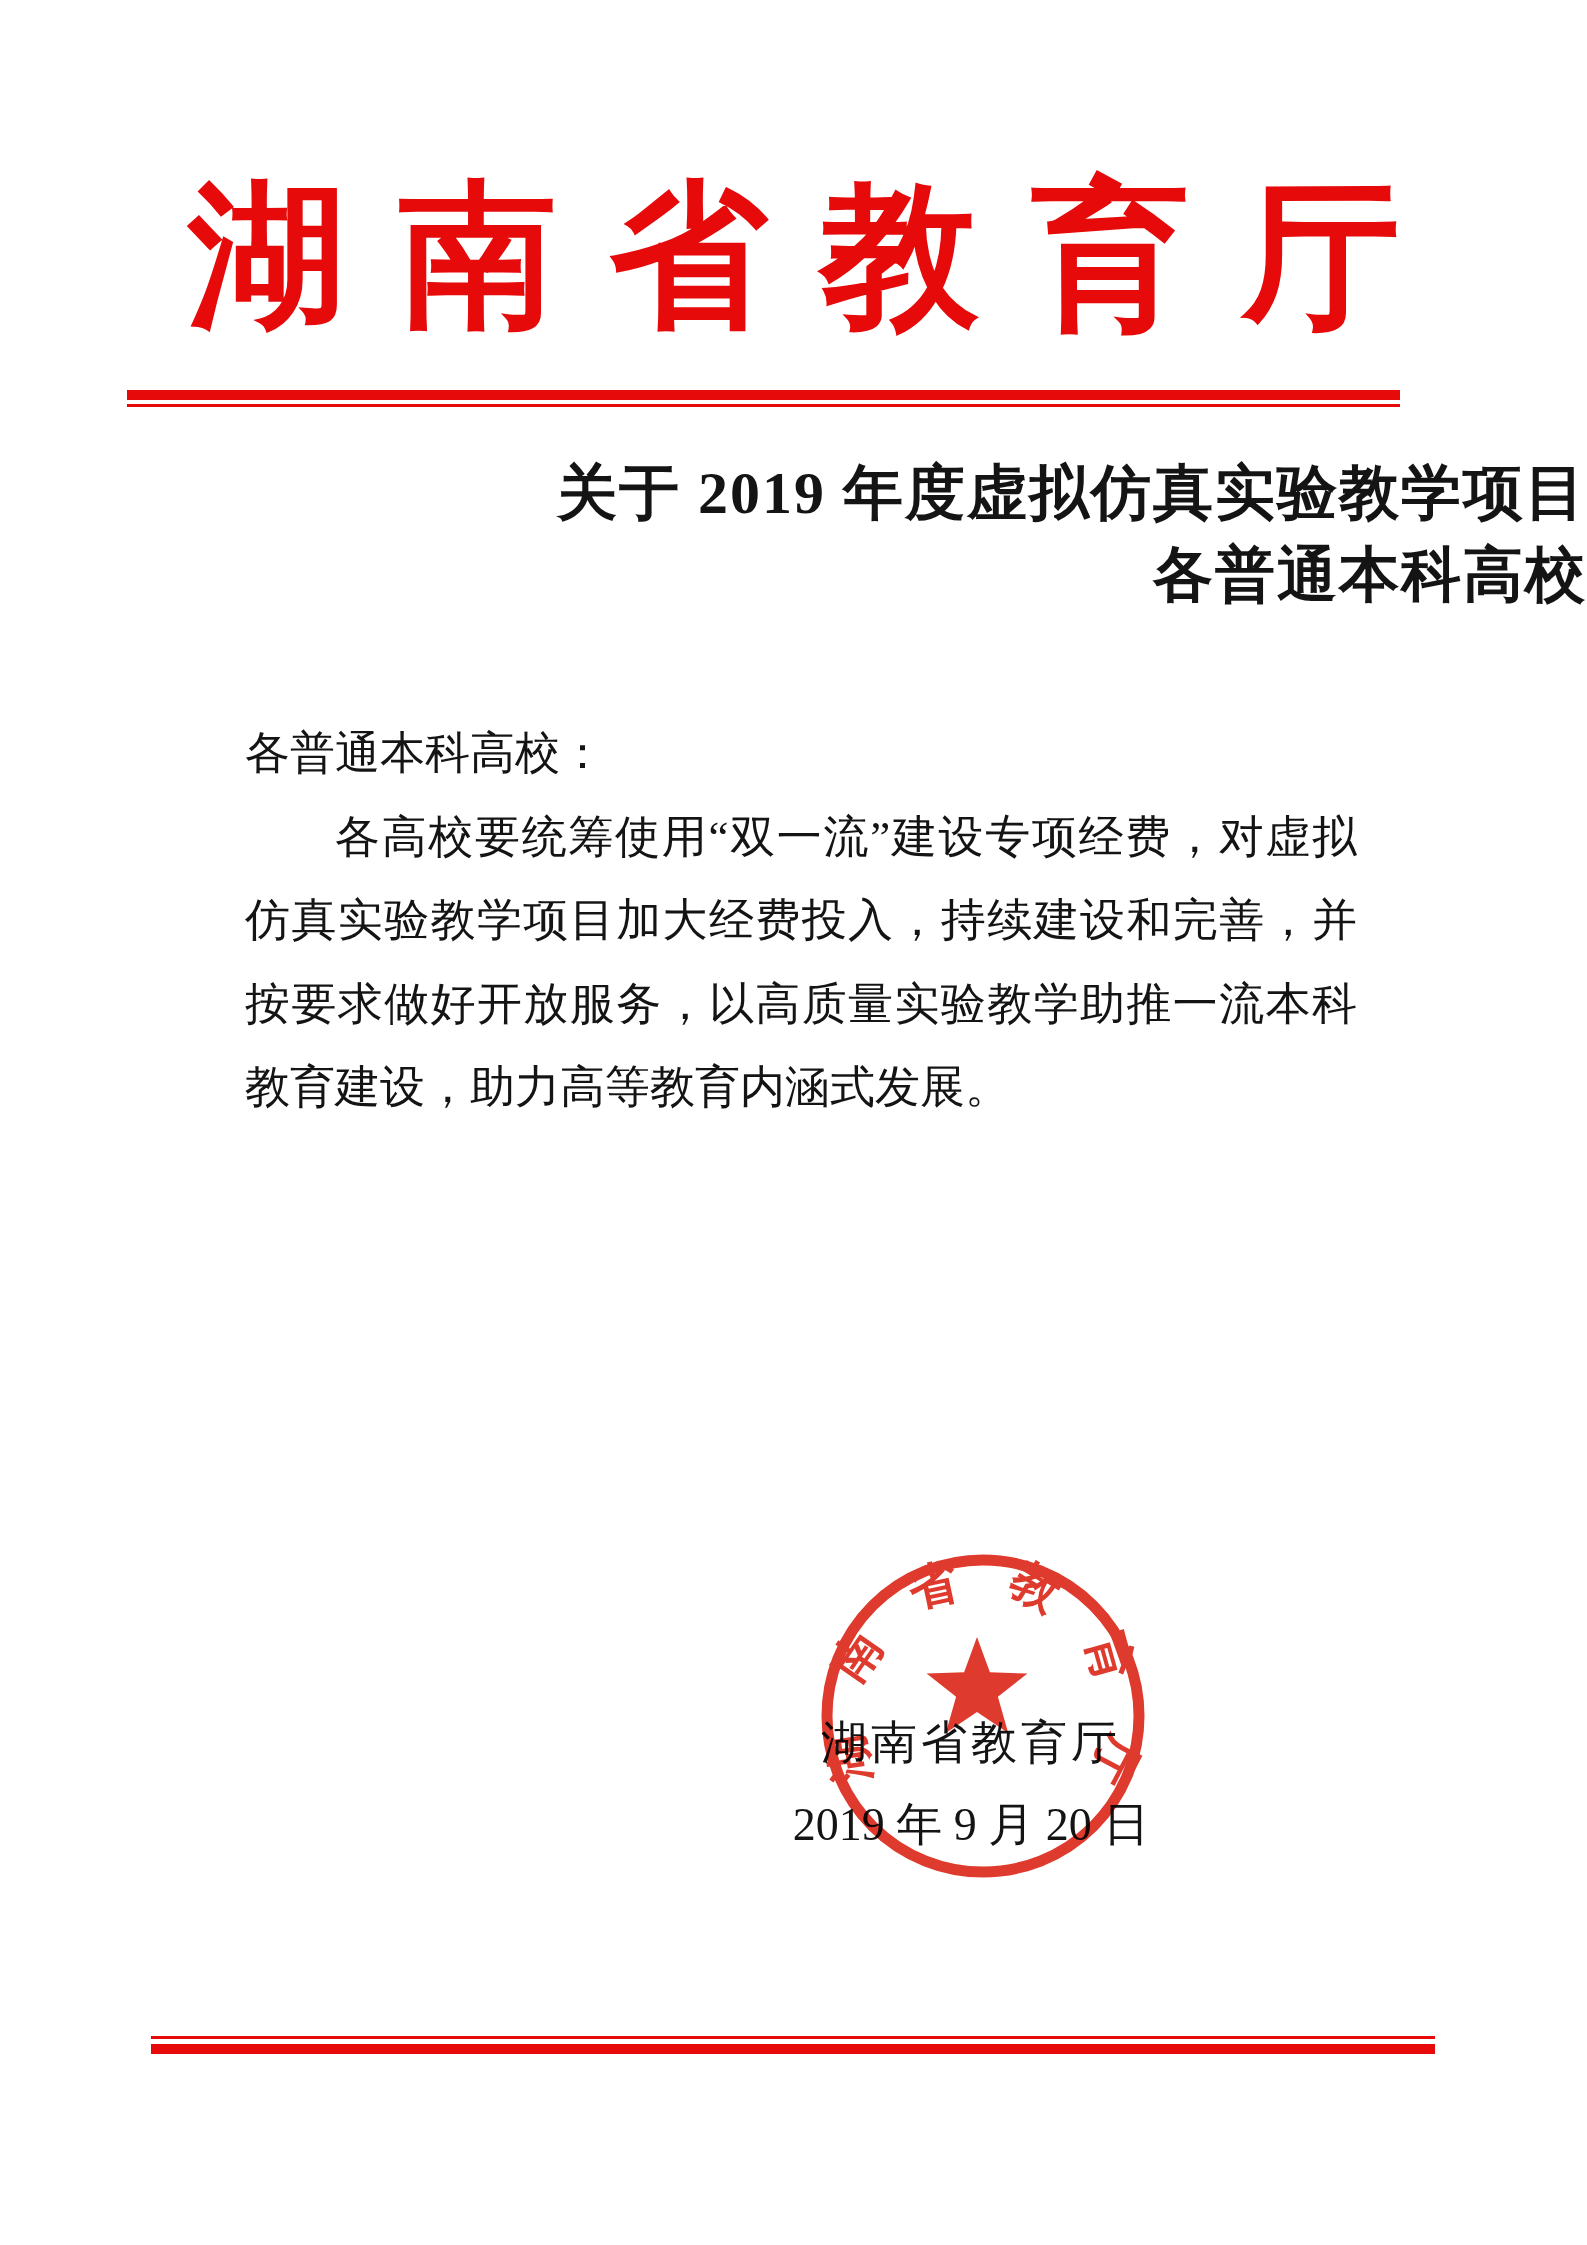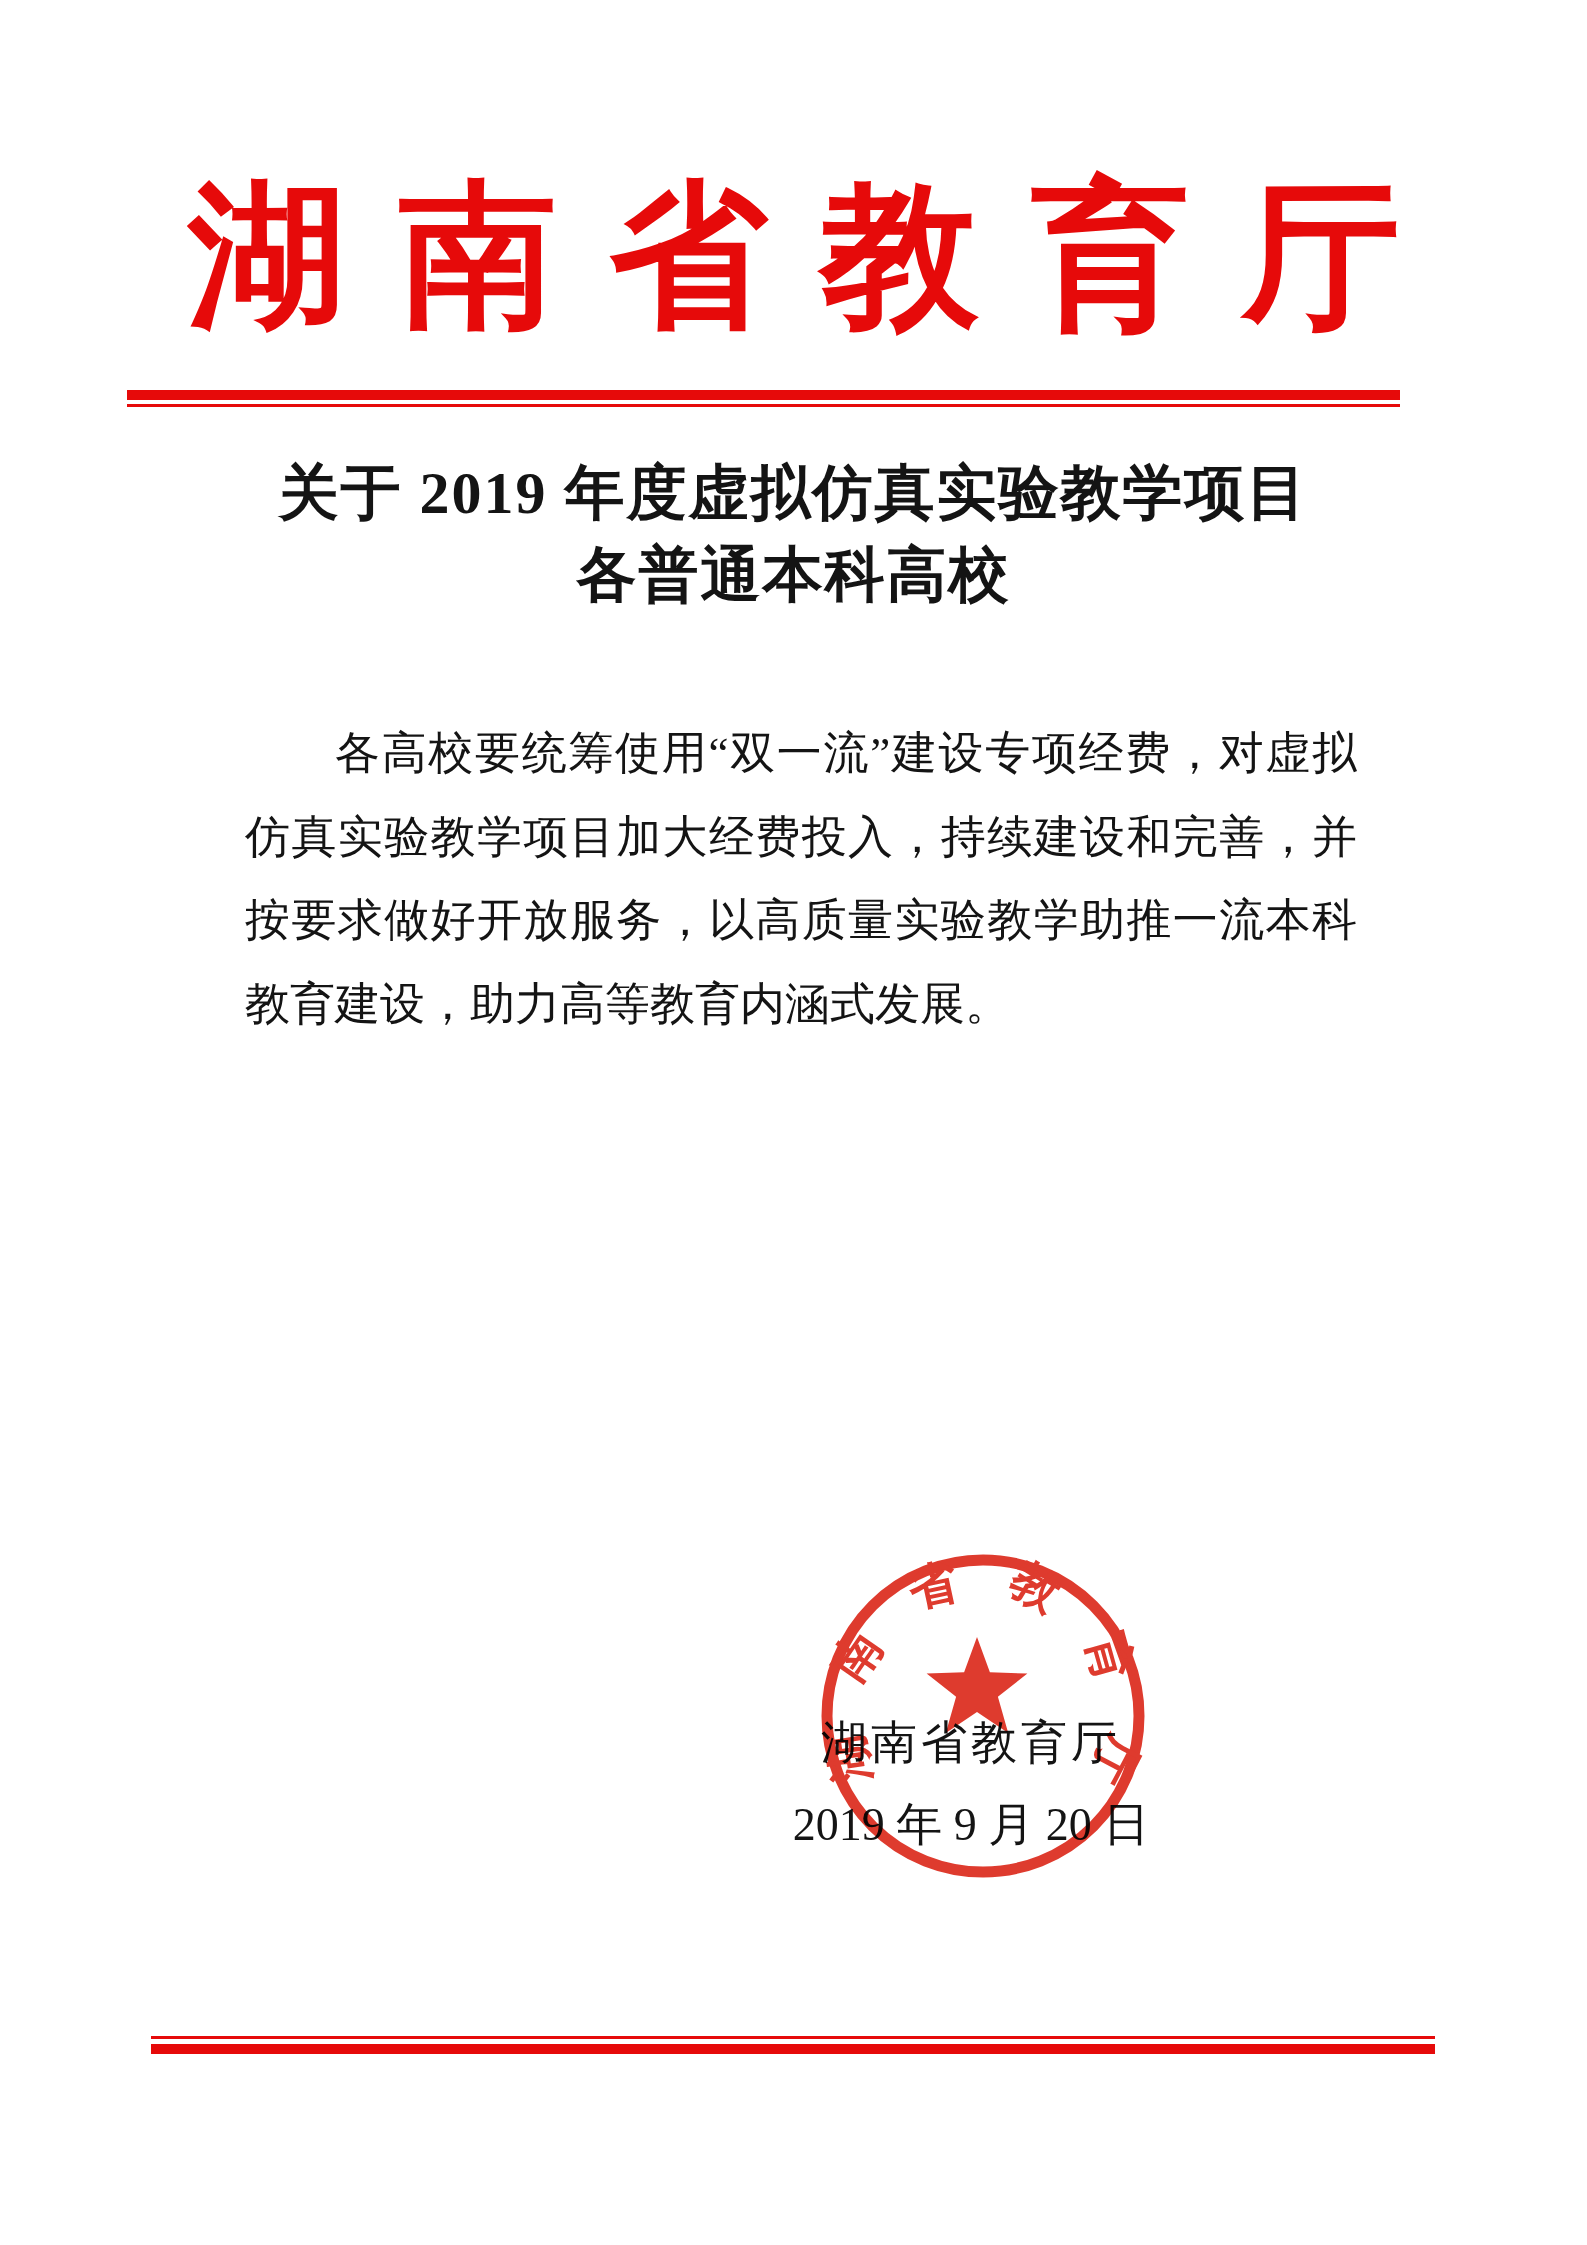--- a/index.html
+++ b/index.html
@@ -34,21 +34,21 @@
   .rule-thin  { height: 3px; }
   .rule-gap   { height: 4px; background: transparent; }
   .rule-gap-b { height: 5px; background: transparent; }
   
   .doc-title {
     position: absolute;
     top: 452px;
     left: 0;
     width: 100%;
     margin: 0;
-    text-align: center;
+    text-align: right;
     font-size: 60px;
     line-height: 82px;
     font-weight: bold;
     color: #141414;
     letter-spacing: 2px;
   }
   .doc-title span { display: block; }
   
   .doc-body {
     position: absolute;
@@ -111,20 +111,21 @@
     <div class="rule-gap"></div>
     <div class="rule rule-thin"></div>
   </div>
 
   <h1 class="doc-title">
     <span>关于 2019 年度虚拟仿真实验教学项目</span>
     <span>各普通本科高校</span>
   </h1>
 
   <main class="doc-body">
+    <p>各普通本科高校：</p>
     <p class="indent">各高校要统筹使用“双一流”建设专项经费，对虚拟仿真实验教学项目加大经费投入，持续建设和完善，并按要求做好开放服务，以高质量实验教学助推一流本科教育建设，助力高等教育内涵式发展。</p>
   </main>
 
   <div class="closing-line signature">湖南省教育厅</div>
   <div class="closing-line date">2019 年 9 月 20 日</div>
 
   <svg class="seal" viewBox="0 0 340 340" aria-hidden="true">
     <circle cx="170" cy="170" r="156" fill="none" stroke="#dc2a1c" stroke-width="11"></circle>
     <polygon fill="#dc2a1c" points="164,91 176.9,126.2 214.4,127.6 184.9,150.8 195.2,186.9 164,166 132.8,186.9 143.1,150.8 113.6,127.6 151.1,126.2"></polygon>
     <defs>

